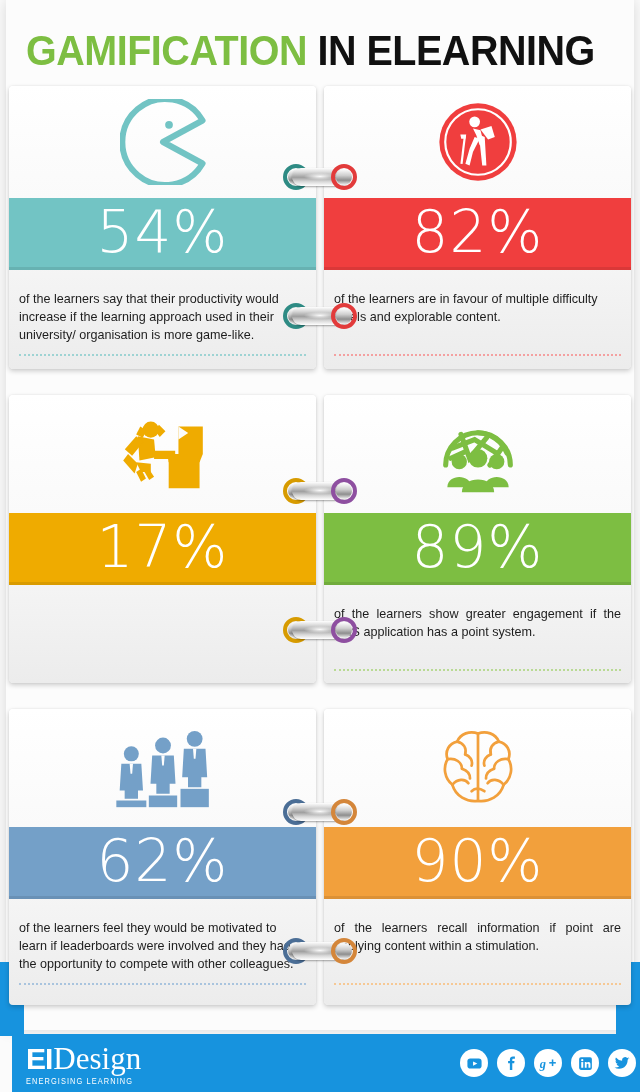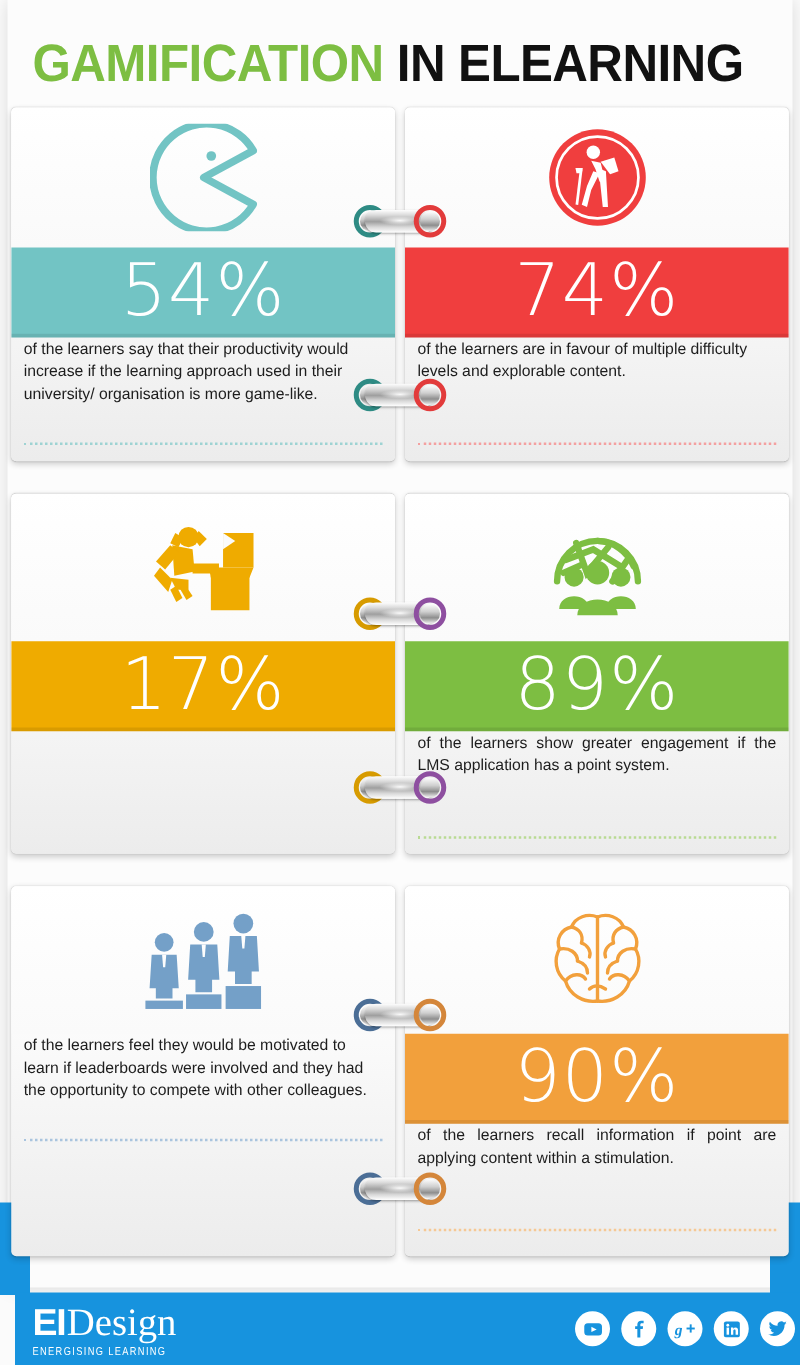--- a/index.html
+++ b/index.html
@@ -93,21 +93,21 @@
     font-weight: 300;
     line-height: 1;
     letter-spacing: 1px;
     font-family: "DejaVu Sans", sans-serif;
     position: relative;
     top: -2px;
   }
 
   .caption {
     flex: 1;
-    padding: 0 10px 0 10px;
+    padding: 20px 10px 0 10px;
     position: relative;
   }
   .caption p {
     font-size: 12.6px;
     line-height: 1.44;
     color: #1d1d1d;
     font-family: "Liberation Sans", sans-serif;
   }
   .caption p.justify { text-align: justify; }
 
@@ -249,21 +249,21 @@
             <path d="M44 34 L53 36 L57 52 L52 54 L48 42 Z"></path>
             <path d="M48 40 L58 44 L60 78 L55 78 L52 50 Z"></path>
             <path d="M46 44 L52 46 L44 62 L40 78 L35 76 L40 58 Z"></path>
             <path d="M53 35 L66 31 L70 44 L62 47 Z"></path>
             <rect x="31" y="42" width="2.6" height="34" transform="rotate(7 32 60)"></rect>
             <path d="M29 41 L36 41 L35 46 L30 46 Z"></path>
           </g>
         </svg>
       </div>
       <div class="pct-bar" style="background:#F03E3E">
-        <span>74%</span>
+        <span>82%</span>
       </div>
       <div class="caption">
         <p>of the learners are in favour of multiple difficulty levels and explorable content.</p>
         <div class="dotline" style="border-color:#F4A0A0; top:84px"></div>
       </div>
     </div>
 
     <div class="card card-r2">
       <div class="icon-zone">
         <svg width="90" height="78" viewBox="0 0 110 96">
@@ -335,20 +335,23 @@
             <path d="M58 34 L62 34 L61 46 L59 46 Z" fill="#fdfdfd"></path>
             <rect x="43" y="82" width="34" height="14"></rect>
 
             <circle cx="98" cy="14" r="9.5"></circle>
             <path d="M85 26 L111 26 L113 60 L106 60 L106 72 L90 72 L90 60 L83 60 Z"></path>
             <path d="M96 26 L100 26 L99 38 L97 38 Z" fill="#fdfdfd"></path>
             <rect x="81" y="74" width="34" height="22"></rect>
           </g>
         </svg>
       </div>
+      <div class="pct-bar" style="background:#74A0C8">
+        <span>62%</span>
+      </div>
       <div class="caption">
         <p>of the learners feel they would be motivated to learn if leaderboards were involved and they had the opportunity to compete with other colleagues.</p>
         <div class="dotline" style="border-color:#A9C4DE; top:84px"></div>
       </div>
     </div>
 
     <div class="card card-r3">
       <div class="icon-zone">
         <svg width="80" height="82" viewBox="0 0 100 102">
           <g fill="none" stroke="#F2A03C" stroke-width="3.4" stroke-linecap="round" stroke-linejoin="round">

